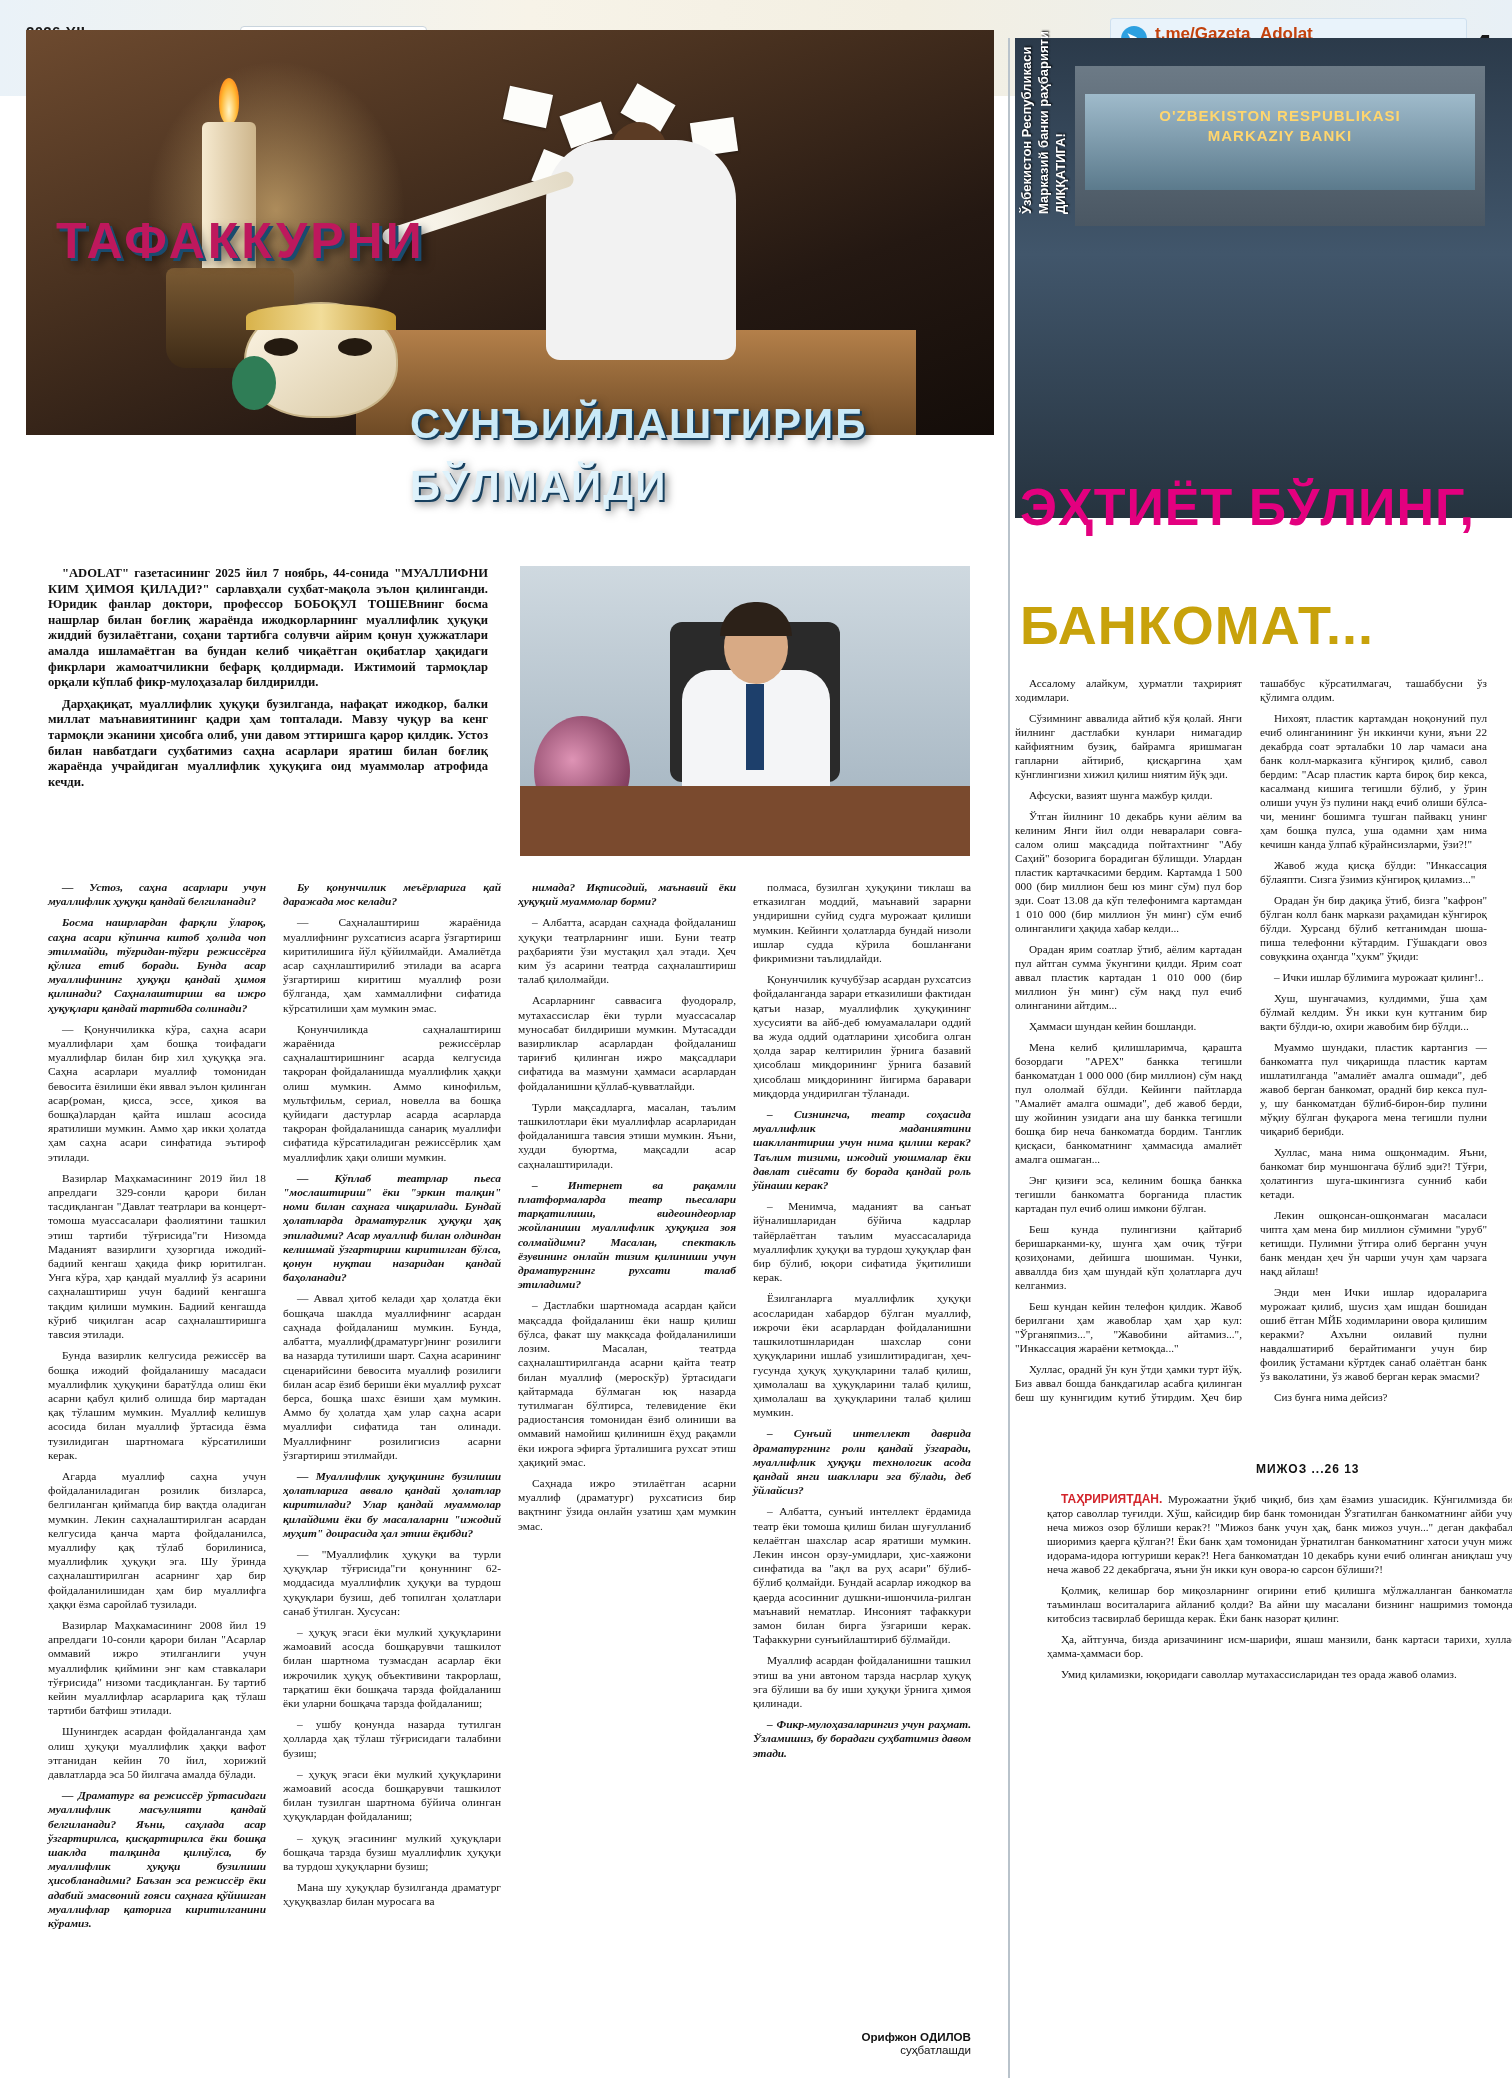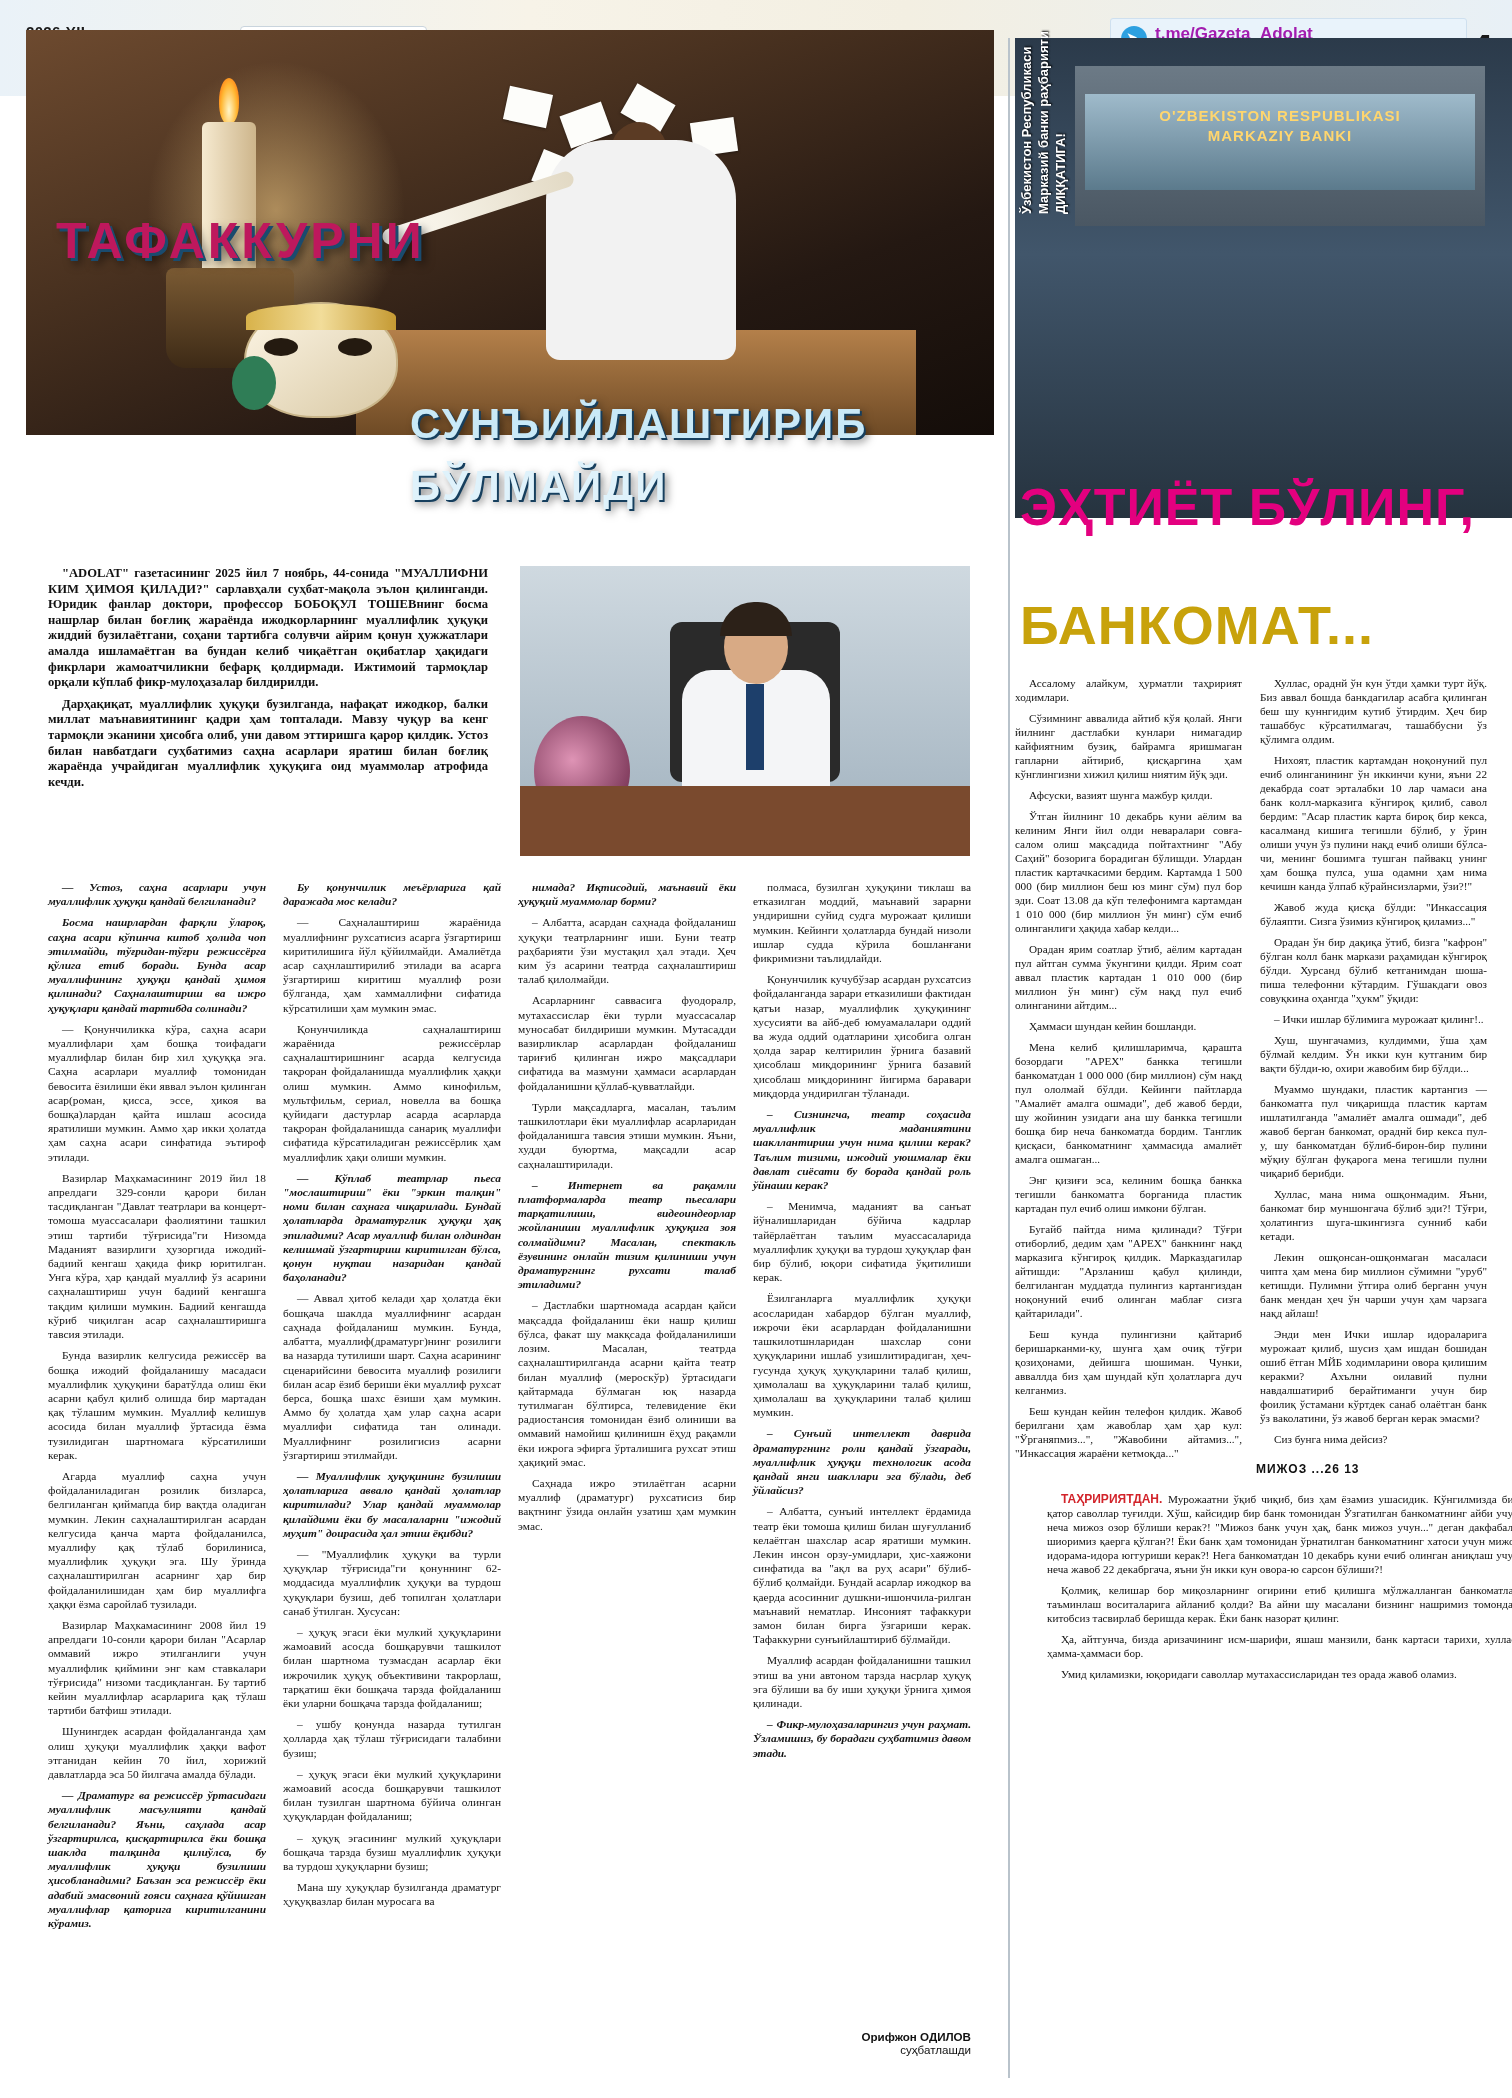--- a/index.html
+++ b/index.html
@@ -9,21 +9,21 @@
   
   .masthead{position:absolute;left:0;top:0;width:1512px;height:96px;
     background:linear-gradient(90deg,#eaf2f8 0%,#f7f3e8 35%,#f3efe2 60%,#e8f0f6 100%);}
   .mast-date{position:absolute;left:26px;top:22px;font-family:"Liberation Sans",sans-serif;font-weight:bold;font-size:15px;line-height:19px;color:#1a1a1a;letter-spacing:.3px;}
   .mast-logo{position:absolute;left:240px;top:26px;width:185px;height:40px;background:#fff;border:1px solid #c9d4dd;border-radius:4px;}
   .mast-logo span{position:absolute;left:0;top:5px;width:185px;text-align:center;font-family:"Liberation Sans",sans-serif;font-weight:bold;font-size:26px;letter-spacing:2px;color:#14305f;}
   .mast-logo .dot{position:absolute;left:88px;top:11px;width:18px;height:18px;border-radius:50%;background:#e8342b;}
   .mast-logo .dot:after{content:"";position:absolute;left:6px;top:5px;width:6px;height:8px;background:#fff;border-radius:2px;}
   .mast-nida{position:absolute;left:490px;top:24px;font-family:"Liberation Serif",serif;font-style:italic;font-weight:bold;font-size:32px;color:#2b2b2b;letter-spacing:2px;}
   .tg-box{position:absolute;left:1110px;top:18px;width:355px;height:52px;background:#e9f3fb;border:1px solid #cfe0ef;border-radius:3px;}
-  .tg-line{position:absolute;left:44px;font-family:"Liberation Sans",sans-serif;font-size:17px;color:#a21caf;font-weight:bold;}
+  .tg-line{position:absolute;left:44px;font-family:"Liberation Sans",sans-serif;font-size:17px;color:#c2410c;font-weight:bold;}
   .tg-line.l1{top:5px;}
   .tg-line.l2{top:28px;color:#1d4f8f;}
   .tg-ico{position:absolute;left:10px;top:7px;width:26px;height:26px;border-radius:50%;background:#2da0e0;}
   .tg-ico:after{content:"\27A4";position:absolute;left:5px;top:3px;color:#fff;font-size:14px;}
   .tg-ico2{position:absolute;left:10px;top:30px;width:26px;height:16px;background:#8fb8da;border-radius:2px;font-size:9px;color:#fff;text-align:center;line-height:16px;font-family:"Liberation Sans",sans-serif;}
   .pagenum{position:absolute;left:1468px;top:24px;font-family:"Liberation Sans",sans-serif;font-size:46px;font-weight:bold;color:#1a1a1a;}
 
   
   .hero{position:absolute;left:26px;top:30px;width:968px;height:405px;overflow:hidden;
     background:linear-gradient(160deg,#6d4a2f 0%,#4a3220 35%,#241812 70%,#140d09 100%);}
@@ -221,21 +221,20 @@
 
   <div class="bank-text" id="banktext">
       <p>Ассалому алайкум, ҳурматли таҳририят ходимлари.</p>
       <p>Сўзимнинг аввалида айтиб кўя қолай. Янги йилнинг дастлабки кунлари нимагадир кайфиятним бузиқ, байрамга яришмаган гапларни айтириб, қисқаргина ҳам кўнглингизни хижил қилиш ниятим йўқ эди.</p>
       <p>Афсуски, вазият шунга мажбур қилди.</p>
       <p>Ўтган йилнинг 10 декабрь куни аёлим ва келиним Янги йил олди неваралари совға-салом олиш мақсадида пойтахтнинг "Абу Саҳий" бозорига борадиган бўлишди. Улардан пластик картачкасими бердим. Картамда 1 500 000 (бир миллион беш юз минг сўм) пул бор эди. Соат 13.08 да кўп телефонимга картамдан 1 010 000 (бир миллион ўн минг) сўм ечиб олинганлиги ҳақида хабар келди...</p>
       <p>Орадан ярим соатлар ўтиб, аёлим картадан пул айтган сумма ўкунгини қилди. Ярим соат аввал пластик картадан 1 010 000 (бир миллион ўн минг) сўм нақд пул ечиб олинганини айтдим...</p>
       <p>Ҳаммаси шундан кейин бошланди.</p>
       <p>Мена келиб қилишларимча, қарашта бозордаги "АРЕХ" банкка тегишли банкоматдан 1 000 000 (бир миллион) сўм нақд пул ололмай бўлди. Кейинги пайтларда "Амалиёт амалга ошмади", деб жавоб берди, шу жойинин узидаги ана шу банкка тегишли бошқа бир неча банкоматда бордим. Танглик қисқаси, банкоматнинг ҳаммасида  амалиёт амалга ошмаган...</p>
       <p>Энг қизиғи эса, келиним бошқа банкка тегишли банкоматга борганида пластик картадан пул ечиб олиш имкони бўлган.</p>
-      <p>Бугайб пайтда нима қилинади? Тўғри отиборлиб, дедим ҳам "АРЕХ" банкнинг нақд марказига кўнгироқ қилдик. Марказдагилар айтишди: "Арзланиш қабул қилинди, белгиланган муддатда пулингиз картангиздан ноқонуний ечиб олинган маблағ сизга қайтарилади".</p>
       <p>Беш кунда пулингизни қайтариб беришарканми-ку, шунга ҳам очиқ тўғри қозиҳонами, дейишга шошиман. Чунки, авваллда биз ҳам шундай кўп ҳолатларга дуч келганмиз.</p>
       <p>Беш кундан кейин телефон қилдик. Жавоб берилгани ҳам жавоблар ҳам ҳар кул: "Ўрганяпмиз...", "Жавобини айтамиз...", "Инкассация жараёни кетмоқда..."</p>
       <p>Хуллас, ораднй ўн кун ўтди ҳамки турт йўқ. Биз аввал бошда банкдагилар асабга қилинган беш шу куннгидим кутиб ўтирдим. Ҳеч бир ташаббус кўрсатилмагач, ташаббусни ўз қўлимга олдим.</p>
       <p>Нихоят, пластик картамдан ноқонуний пул ечиб олинганининг ўн иккинчи куни, яъни 22 декабрда соат эрталабки 10 лар чамаси ана банк колл-марказига кўнгироқ қилиб, савол бердим: "Асар пластик карта бироқ бир кекса, касалманд кишига тегишли бўлиб, у ўрин олиши учун ўз пулини нақд ечиб олиши бўлса-чи, менинг бошимга тушган пайвакц унинг ҳам бошқа пулса, уша одамни ҳам нима кечишн канда ўлпаб кўрайнсизларми, ўзи?!"</p>
       <p>Жавоб жуда қисқа бўлди: "Инкассация бўлаяпти. Сизга ўзимиз кўнгироқ қиламиз..."</p>
       <p>Орадан ўн бир дақиқа ўтиб, бизга "кафрон" бўлган колл банк маркази раҳамидан кўнгироқ бўлди. Хурсанд бўлиб кетганимдан шоша-пиша телефонни кўтардим. Гўшакдаги овоз совуқкина оҳангда "ҳукм" ўқиди:</p>
       <p>– Ички ишлар бўлимига мурожаат қилинг!..</p>
       <p>Хуш, шунгачамиз, кулдимми, ўша ҳам бўлмай келдим. Ўн икки кун кутганим бир вақти бўлди-ю, охири жавобим бир бўлди...</p>
       <p>Муаммо шундаки, пластик картангиз — банкоматга пул чиқаришда пластик картам ишлатилганда "амалиёт амалга ошмади", деб жавоб берган банкомат, ораднй бир кекса пул-у, шу банкоматдан бўлиб-бирон-бир пулини мўқиу бўлган фуқарога мена тегишли пулни чиқариб берибди.</p>
       <p>Хуллас, мана нима ошқонмадим. Яъни, банкомат бир муншонгача бўлиб эди?! Тўғри, ҳолатингиз шуга-шкингизга сунниб каби кетади.</p>

